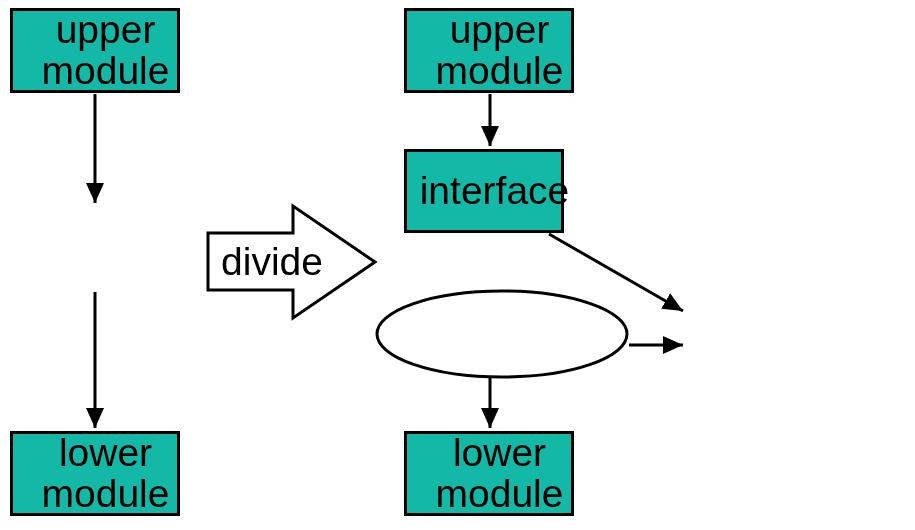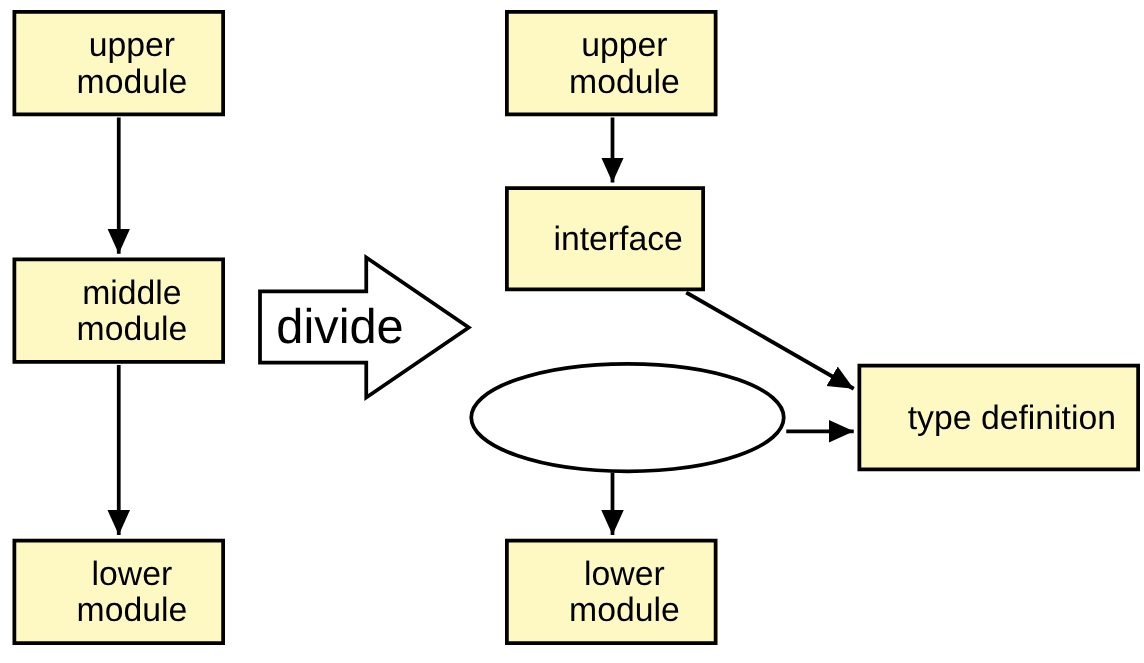--- a/index.html
+++ b/index.html
@@ -20,26 +20,26 @@
     position: absolute;
     left: 0;
     top: 0;
     width: 915px;
     height: 530px;
   }
   .node {
     position: absolute;
     box-sizing: border-box;
     border: 3px solid var(--line-color, #000000);
-    background: #fef9c3;
+    background: #14b8a6;
     display: flex;
     align-items: center;
     justify-content: center;
     text-align: center;
-    font-size: 27px;
+    font-size: 39px;
     line-height: 1.05;
     white-space: normal;
     letter-spacing: 0;
     padding-left: 21px;
   }
   .floating-label {
     position: absolute;
     display: flex;
     align-items: center;
     justify-content: center;
@@ -85,37 +85,31 @@
 
     <ellipse cx="502" cy="334" rx="125" ry="43" fill="#ffffff"></ellipse>
 
     <line x1="629" y1="345" x2="683" y2="345" marker-end="url(#arrowhead)"></line>
     <line x1="490" y1="378" x2="490" y2="428" marker-end="url(#arrowhead)"></line>
   </svg>
 
   <div class="node box-left-upper">
     <span>upper module</span>
   </div>
-  <div class="node box-left-middle">
-    <span>middle module</span>
-  </div>
   <div class="node box-left-lower">
     <span>lower module</span>
   </div>
 
   <div class="floating-label label-divide">
     <span>divide</span>
   </div>
 
   <div class="node box-right-upper">
     <span>upper module</span>
   </div>
   <div class="node box-interface">
     <span>interface</span>
   </div>
-  <div class="node box-typedef">
-    <span>type definition</span>
-  </div>
   <div class="node box-right-lower">
     <span>lower module</span>
   </div>
 
 </div>
 
 </body></html>

